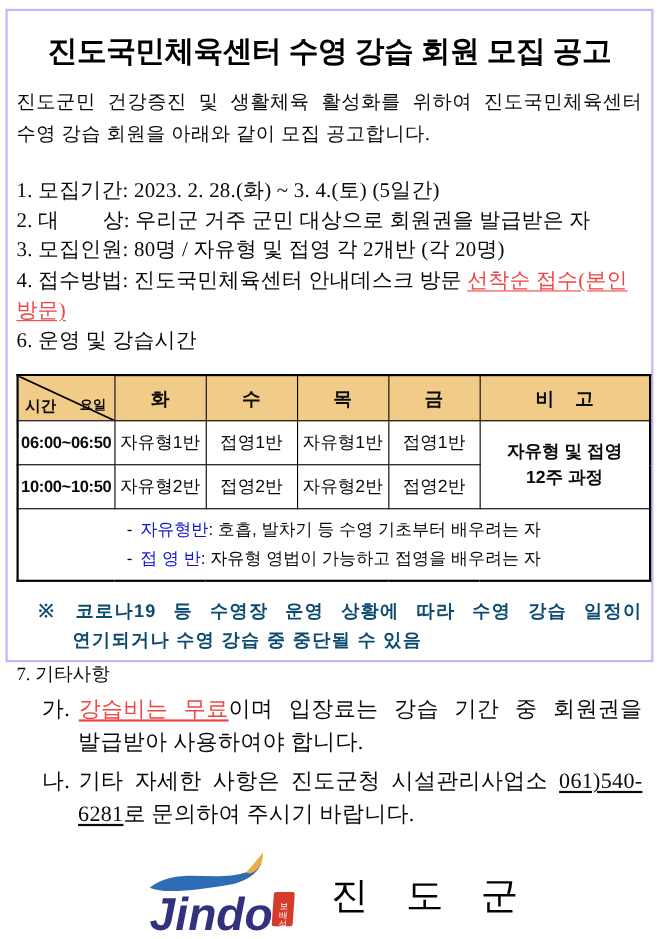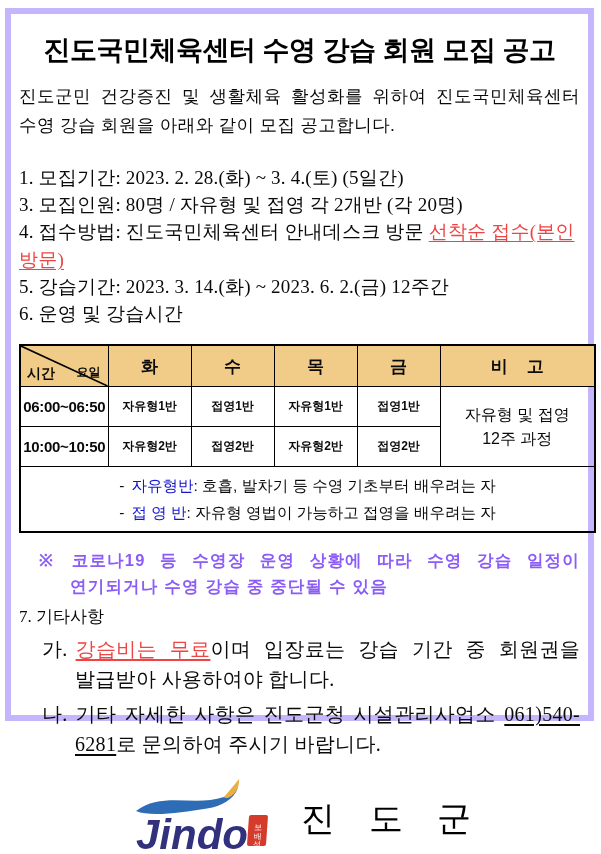--- a/index.html
+++ b/index.html
@@ -1,43 +1,43 @@
 <!DOCTYPE html>
 <html><head>
 <meta charset="utf-8">
 <style>
   html,body{margin:0;padding:0;background:#fff;}
   .sheet{position:relative;width:601px;height:854px;background:#fff;overflow:hidden;
          font-family:"Liberation Serif", serif;color:#0a0a0a;}
-  .frame{position:absolute;left:5px;top:8px;width:589px;height:713px;box-sizing:border-box;
-         border:6px solid #c4b5fd;padding:20px 8px 0 8px;}
+  .frame{position:absolute;left:5px;top:8px;width:589px;height:594px;box-sizing:border-box;
+         border:2px solid #c4b5fd;padding:20px 8px 0 8px;}
   .doc-title{font-family:"Liberation Sans", sans-serif;font-size:27px;font-weight:900;
              text-align:center;letter-spacing:-0.5px;line-height:32px;color:#000;}
   .intro{margin-top:16px;font-size:17.5px;line-height:29px;text-align:justify;
          word-break:keep-all;letter-spacing:0.5px;}
   .list{margin-top:24px;font-size:19px;line-height:27.2px;letter-spacing:0.2px;}
   .blue-u{color:#ef4444;text-decoration:underline;text-underline-offset:3px;}
   .u{text-decoration:underline;text-underline-offset:3px;}
   table.sched{margin-top:17px;width:577px;border-collapse:collapse;table-layout:fixed;
               font-family:"Liberation Sans", sans-serif;}
   table.sched th, table.sched td{border:1.5px solid #000;padding:0;text-align:center;vertical-align:middle;}
   table.sched{border:2px solid #000;}
   tr.head th{background:#F0CC88;height:40px;font-size:17px;font-weight:700;}
   th.corner{position:relative;}
   .diag{position:absolute;left:0;top:0;width:100%;height:100%;display:block;}
   .c-top{position:absolute;top:18px;right:7px;font-size:12px;font-weight:700;}
   .c-bot{position:absolute;bottom:3px;left:6px;font-size:14px;font-weight:700;}
   td.time{font-size:15px;font-weight:700;height:39px;letter-spacing:-0.3px;}
-  td.cls{font-size:12px;font-weight:700;height:39px;}
-  td.note{font-size:16px;font-weight:400;line-height:24px;}
+  td.cls{font-size:16px;font-weight:400;height:39px;}
+  td.note{font-size:16px;font-weight:700;line-height:24px;}
   td.legend{height:64px;text-align:left;padding:4px 10px 6px 12px;font-size:15.5px;font-weight:400;line-height:27px;}
   .legend .term{color:#1414CC;}
   .legend .bullet{margin-right:7px;}
   .warning{margin:14px 0 0 20px;font-family:"Liberation Sans", sans-serif;font-weight:700;
-           color:#8b5cf6;font-size:16.5px;line-height:26px;text-align:justify;
+           color:#0c4a6e;font-size:16.5px;line-height:26px;text-align:justify;
            padding-left:31px;text-indent:-31px;word-break:keep-all;letter-spacing:1.2px;}
   .warning .w-marker{margin-right:9px;}
   .etc-heading{margin-top:6px;font-size:17px;line-height:24px;}
   .sub-item{margin:5px 0 0 23px;font-size:20px;line-height:30px;text-align:justify;
             padding-left:33px;text-indent:-33px;word-break:keep-all;letter-spacing:0.3px;}
   .sub-item .no{margin-right:8px;}
   .footer{margin-top:20px;display:flex;align-items:center;justify-content:center;}
   .logo{position:relative;width:152px;height:80px;flex:0 0 auto;}
   .logo svg{display:block;}
   .seal{position:absolute;left:120px;top:36px;width:19px;height:31px;background:#D43B2A;
@@ -52,23 +52,23 @@
 
 <div class="sheet">
   <div class="frame">
 
     <div class="doc-title">진도국민체육센터 수영 강습 회원 모집 공고</div>
 
     <div class="intro">진도군민 건강증진 및 생활체육 활성화를 위하여 진도국민체육센터 수영 강습 회원을 아래와 같이 모집 공고합니다.</div>
 
     <div class="list">
       <div>1. 모집기간: 2023. 2. 28.(화) ~ 3. 4.(토) (5일간)</div>
+      <div>2. 대&nbsp;&nbsp;&nbsp;&nbsp;&nbsp;&nbsp;&nbsp;&nbsp;상: 우리군 거주 군민 대상으로 회원권을 발급받은 자</div>
       <div>3. 모집인원: 80명 / 자유형 및 접영 각 2개반 (각 20명)</div>
       <div><span>4. 접수방법: 진도국민체육센터 안내데스크 방문 </span><span class="blue-u">선착순 접수(본인 방문)</span></div>
-      <div>5. 강습기간: 2023. 3. 14.(화) ~ 2023. 6. 2.(금) 12주간</div>
       <div>6. 운영 및 강습시간</div>
     </div>
 
     <table class="sched">
       <colgroup>
         <col style="width:88px">
           <col style="width:83px">
           <col style="width:83px">
         <col style="width:83px">
           <col style="width:83px">

